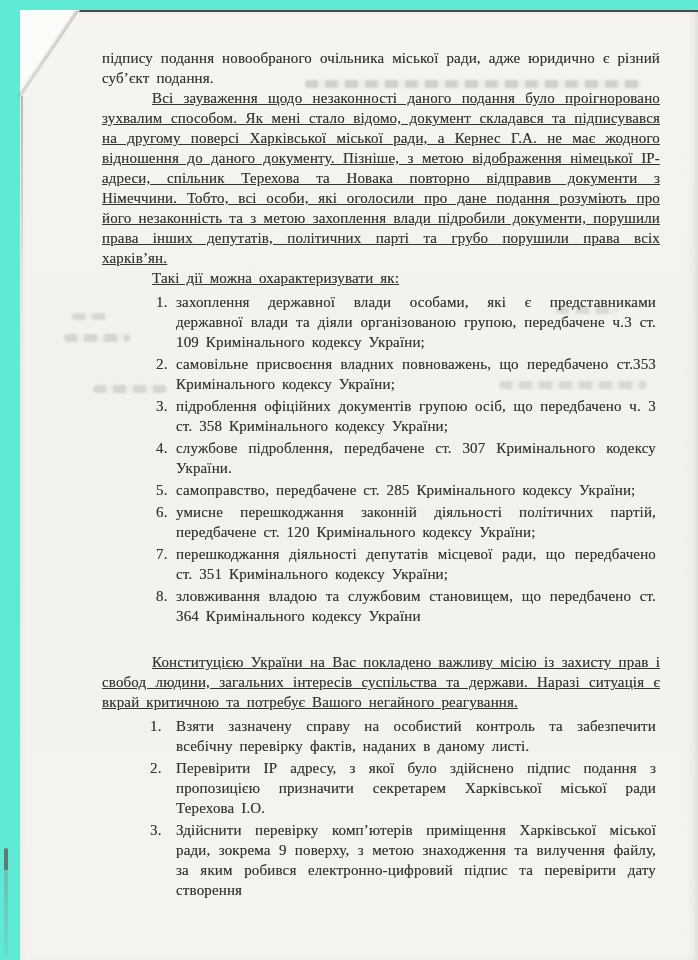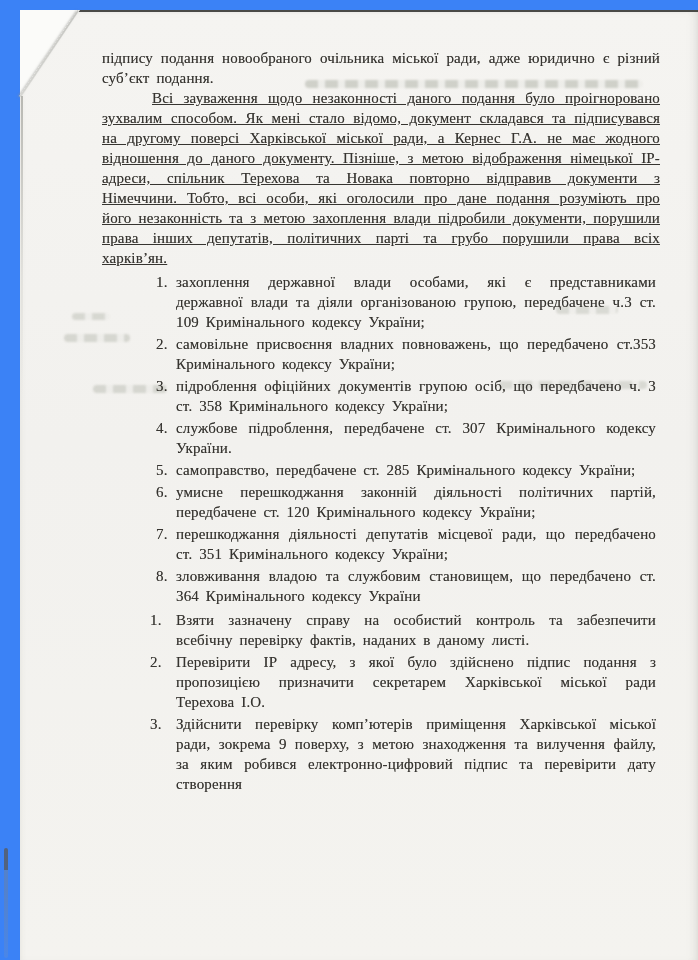--- a/index.html
+++ b/index.html
@@ -8,21 +8,21 @@
     width: 698px;
     height: 960px;
     overflow: hidden;
     background: #fbfbf9;
     font-family: "Liberation Serif", "DejaVu Serif", serif;
   }
   .canvas {
     position: relative;
     width: 698px;
     height: 960px;
-    background: #3b82f6;
+    background: #5eead4;
   }
   
   .sheet {
     position: absolute;
     left: 20px;
     top: 10px;
     width: 678px;
     height: 950px;
     background: linear-gradient(180deg, #f5f4f1 0%, #f2f1ee 45%, #f4f3ef 100%);
     border-top: 2px solid #4a4a47;
@@ -134,30 +134,32 @@
   <div class="ghost g1"></div>
   <div class="ghost g2"></div>
   <div class="ghost g3"></div>
   <div class="ghost g4"></div>
   <div class="ghost g5"></div>
   <div class="ghost g6"></div>
 
   <div class="content">
     <p class="no-indent">підпису подання новообраного очільника міської ради, адже юридично є різний суб’єкт подання.</p>
     <p class="indent">Всі зауваження щодо незаконності даного подання було проігноровано зухвалим способом. Як мені стало відомо, документ складався та підписувався на другому поверсі Харківської міської ради, а Кернес Г.А. не має жодного відношення до даного документу. Пізніше, з метою відображення німецької ІР-адреси, спільник Терехова та Новака повторно відправив документи з Німеччини. Тобто, всі особи, які оголосили про дане подання розуміють про його незаконність та з метою захоплення влади підробили документи, порушили права інших депутатів, політичних парті та грубо порушили права всіх харків’ян.</p>
+    <p class="indent">Такі дії можна охарактеризувати як:</p>
     <ol class="doc-list offenses">
         <li>захоплення державної влади особами, які є представниками державної влади та діяли організованою групою, передбачене ч.3 ст. 109 Кримінального кодексу України;</li>
         <li>самовільне присвоєння владних повноважень, що передбачено ст.353 Кримінального кодексу України;</li>
         <li>підроблення офіційних документів групою осіб, що передбачено ч. 3 ст. 358 Кримінального кодексу України;</li>
         <li>службове підроблення, передбачене ст. 307 Кримінального кодексу України.</li>
         <li>самоправство, передбачене ст. 285 Кримінального кодексу України;</li>
         <li>умисне перешкоджання законній діяльності політичних партій, передбачене ст. 120 Кримінального кодексу України;</li>
         <li>перешкоджання діяльності депутатів місцевої ради, що передбачено ст. 351 Кримінального кодексу України;</li>
         <li>зловживання владою та службовим становищем, що передбачено ст. 364 Кримінального кодексу України</li>
       </ol>
+    <p class="indent gap-before">Конституцією України на Вас покладено важливу місію із захисту прав і свобод людини, загальних інтересів суспільства та держави. Наразі ситуація є вкрай критичною та потребує Вашого негайного реагування.</p>
     <ol class="doc-list requests">
         <li>Взяти зазначену справу на особистий контроль та забезпечити всебічну перевірку фактів, наданих в даному листі.</li>
         <li>Перевірити ІР адресу, з якої було здійснено підпис подання з пропозицією призначити секретарем Харківської міської ради Терехова І.О.</li>
         <li>Здійснити перевірку комп’ютерів приміщення Харківської міської ради, зокрема 9 поверху, з метою знаходження та вилучення файлу, за яким робився електронно-цифровий підпис та перевірити дату створення</li>
       </ol>
   </div>
 
 </div>
 
 </body></html>

